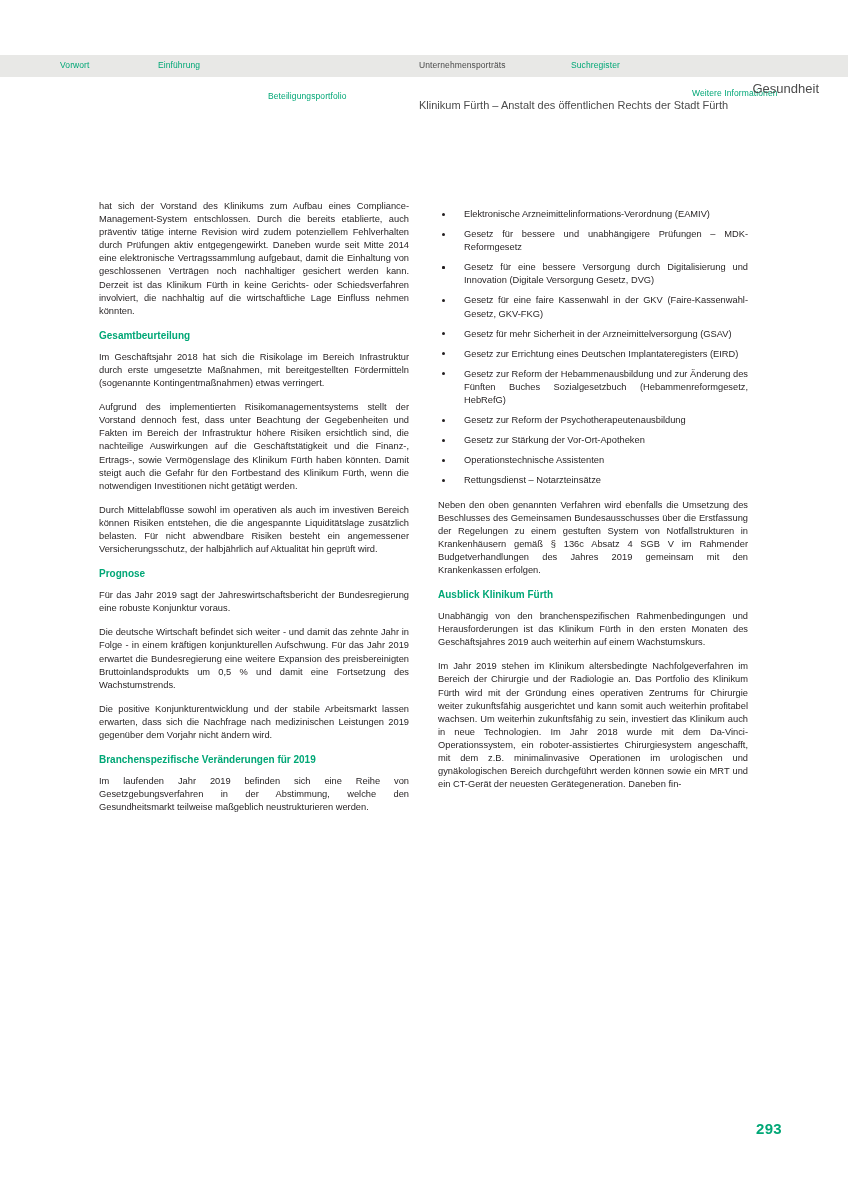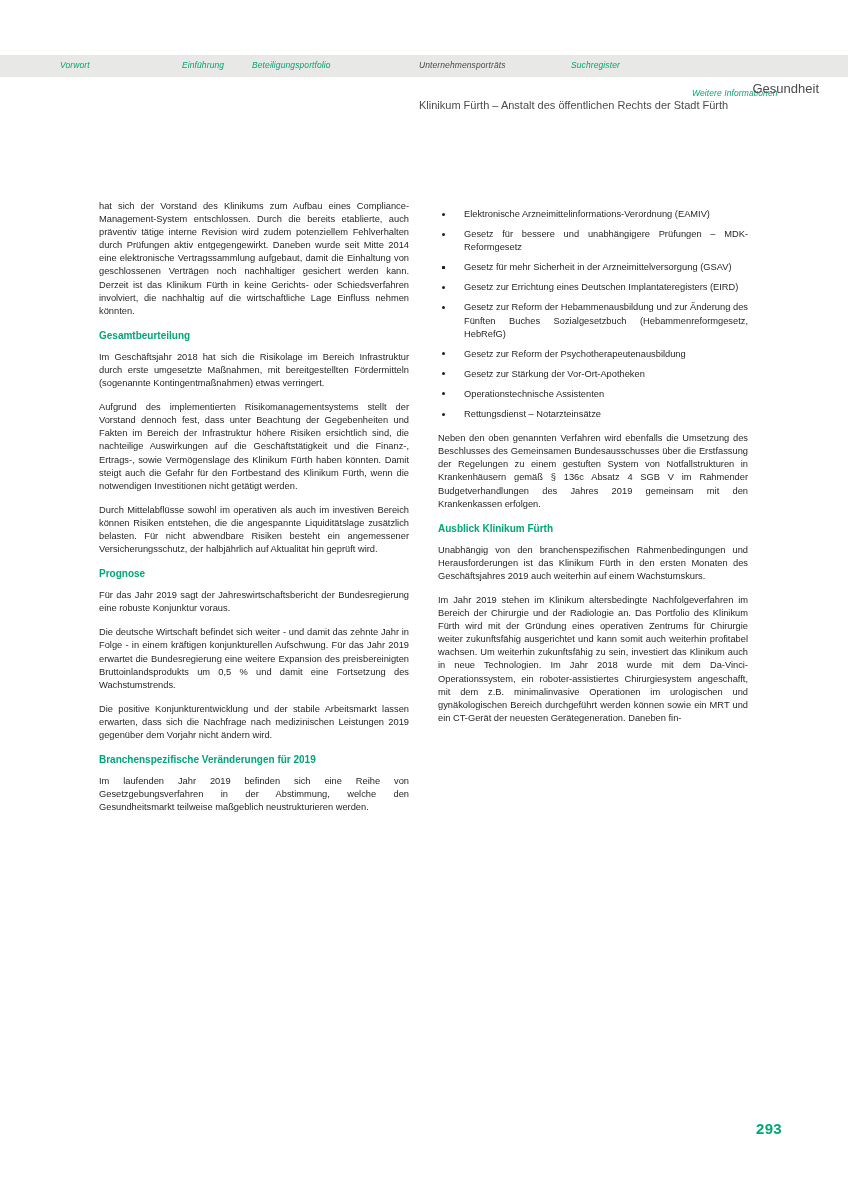--- a/index.html
+++ b/index.html
@@ -23,21 +23,20 @@
   }
 
   
   .navbar {
     position: absolute;
     left: 0;
     top: 55px;
     width: 848px;
     height: 22px;
     background: #e8e8e6;
-    font-style: italic;
   }
   .navbar-inner {
     position: relative;
     width: 848px;
     height: 22px;
   }
   .nav-item {
     position: absolute;
     top: 5px;
     font-size: 8.5px;
@@ -133,22 +132,22 @@
   }
 </style>
 </head>
 <body>
 
 <div class="page">
 
   <div class="navbar">
     <div class="navbar-inner">
       <span class="nav-item" style="left:60px;">Vorwort</span>
-      <span class="nav-item" style="left:158px;margin-left:24px;">Einführung</span>
-      <span class="nav-item" style="left:252px;">Beteiligungsportfolio</span>
+      <span class="nav-item" style="left:158px;">Einführung</span>
+      <span class="nav-item" style="left:268px;margin-top:31px;">Beteiligungsportfolio</span>
       <span class="nav-item active" style="left:419px;">Unternehmensporträts</span>
       <span class="nav-item" style="left:571px;">Suchregister</span>
       <span class="nav-item" style="left:692px;margin-top:28px;">Weitere Informationen</span>
     </div>
   </div>
 
   <div class="header-block">
     <div class="header-line1">Gesundheit</div>
     <div class="header-line2">Klinikum Fürth – Anstalt des öffentlichen Rechts der Stadt Fürth</div>
   </div>
@@ -168,22 +167,22 @@
 
     <h3 class="section">Branchenspezifische Veränderungen für 2019</h3>
     <p class="body">Im laufenden Jahr 2019 befinden sich eine Reihe von Gesetzgebungsverfahren in der Abstimmung, welche den Gesundheitsmarkt teilweise maßgeblich neustrukturieren werden.</p>
   </div>
 
   <div class="col col-right">
     <ul class="bullets">
       <li><span class="dot"></span><span>Elektronische Arzneimitteli­nformations-Verordnung (EAMIV)</span></li>
       <li><span class="dot"></span><span>Gesetz für bessere und unabhängigere Prüfungen – MDK-Reformgesetz</span></li>
       <li><span class="dot"></span></li>
-      <li><span class="dot"></span></li>
-      <li><span class="dot"></span></li>
+      <li><span class="dot"></span><span>Gesetz für eine bessere Versorgung durch Digitalisierung und Innovation (Digitale Versorgung Gesetz, DVG)</span></li>
+      <li><span class="dot"></span><span>Gesetz für eine faire Kassenwahl in der GKV (Faire-Kassenwahl-Gesetz, GKV-FKG)</span></li>
       <li><span class="dot"></span><span>Gesetz für mehr Sicherheit in der Arzneimittelversorgung (GSAV)</span></li>
       <li><span class="dot"></span><span>Gesetz zur Errichtung eines Deutschen Implantateregisters (EIRD)</span></li>
       <li><span class="dot"></span><span>Gesetz zur Reform der Hebammenausbildung und zur Änderung des Fünften Buches Sozialgesetzbuch (Hebammenreformgesetz, HebRefG)</span></li>
       <li><span class="dot"></span><span>Gesetz zur Reform der Psychotherapeutenausbildung</span></li>
       <li><span class="dot"></span><span>Gesetz zur Stärkung der Vor-Ort-Apotheken</span></li>
       <li><span class="dot"></span><span>Operationstechnische Assistenten</span></li>
       <li><span class="dot"></span><span>Rettungsdienst – Notarzteinsätze</span></li>
     </ul>
 
     <p class="body">Neben den oben genannten Verfahren wird ebenfalls die Umsetzung des Beschlusses des Gemeinsamen Bundesausschusses über die Erstfassung der Regelungen zu einem gestuften System von Notfallstrukturen in Krankenhäusern gemäß § 136c Absatz 4 SGB V im Rahmender Budgetverhandlungen des Jahres 2019 gemeinsam mit den Krankenkassen erfolgen.</p>

